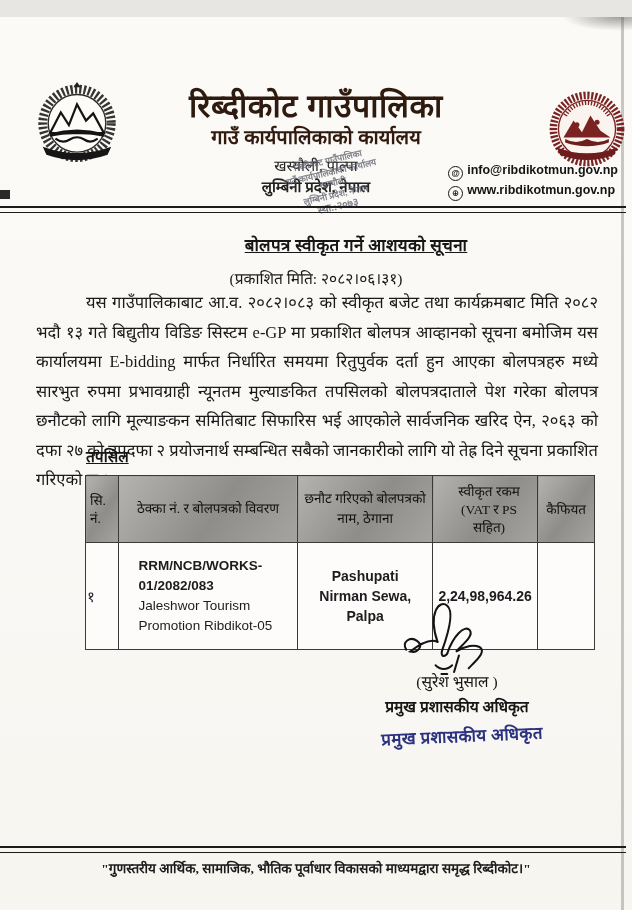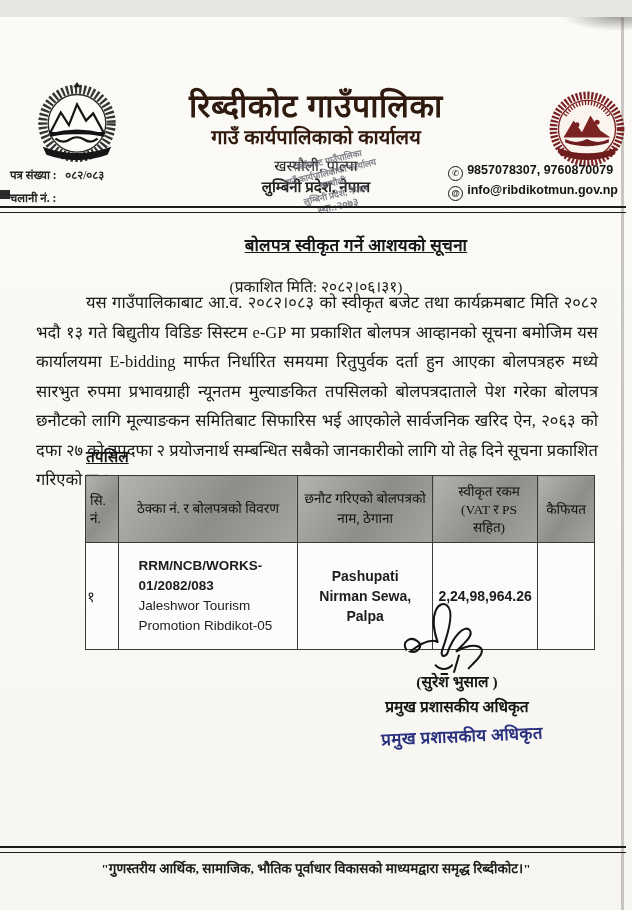--- a/index.html
+++ b/index.html
@@ -27,41 +27,41 @@
   .ci{display:inline-block;width:13px;height:13px;border:1.3px solid #161616;border-radius:50%;
     font-size:8.5px;line-height:13px;text-align:center;vertical-align:-2px;margin-right:4px;font-weight:bold;}
   .hr-double{left:0;right:6px;top:189px;height:4px;border-top:2.4px solid #1b1b1b;border-bottom:1.2px solid #1b1b1b;}
   
   .center-stamp{left:248px;top:138px;width:170px;transform:rotate(-13deg);text-align:center;
     color:rgba(96,100,110,.78);font-weight:bold;font-size:9px;line-height:11.5px;}
   .center-stamp .big{font-size:10.5px;}
   
   .notice-title{left:0;width:632px;top:216px;text-align:center;font-size:17px;font-weight:bold;
     text-decoration:underline;color:#161616;letter-spacing:.3px;padding-left:40px;}
-  .notice-date{left:0;width:632px;top:258px;text-align:center;font-size:15.5px;color:#1a1a1a;}
+  .notice-date{left:0;width:632px;top:250px;text-align:center;font-size:15.5px;color:#1a1a1a;}
   .body-text{left:36px;top:271px;width:562px;font-size:16.5px;line-height:29.5px;text-align:justify;
     text-indent:50px;color:#191919;}
   .tapasil{left:86px;top:428px;font-size:15.5px;font-weight:bold;text-decoration:underline;color:#161616;}
   
   table.t{left:85px;top:458px;position:absolute;border-collapse:collapse;width:510px;
     font-family:"Liberation Sans","DejaVu Sans",sans-serif;}
   table.t th,table.t td{border:1.6px solid #3a3a3a;vertical-align:middle;}
   table.t th{background:linear-gradient(125deg,#b5b3b0 0%,#8f8d8a 55%,#a6a4a1 100%);
     font-size:13.5px;font-weight:normal;color:#121212;padding:6px 4px;height:42px;
     font-family:"Liberation Serif","DejaVu Serif",serif;}
   table.t td{background:#fdfcfa;height:90px;}
   .cell-sn{width:36px;text-align:left;font-size:15px;font-family:"Liberation Serif",serif;}
   .cell-contract{width:163px;padding:6px 20px;font-size:13.5px;line-height:20px;}
   .cell-bidder{width:148px;text-align:center;font-weight:bold;font-size:14px;line-height:20px;padding:8px 18px;}
   .cell-amount{width:102px;text-align:center;font-weight:bold;font-size:14px;}
   .cell-remarks{width:61px;}
   .b{font-weight:bold;}
   
   .sig{left:398px;top:580px;}
-  .sig-name{left:352px;top:653px;width:210px;text-align:center;font-size:15.5px;color:#161616;font-weight:bold;}
+  .sig-name{left:352px;top:653px;width:210px;text-align:center;font-size:15.5px;color:#161616;}
   .sig-post{left:332px;top:678px;width:250px;text-align:center;font-size:15.5px;font-weight:bold;color:#161616;}
   .blue-stamp{left:352px;top:707px;width:220px;text-align:center;font-size:17px;font-weight:bold;
     color:#2b3280;transform:rotate(-2.5deg);letter-spacing:.3px;}
   
   .hr-footer{left:0;right:6px;top:829px;height:4px;border-top:2.2px solid #1b1b1b;border-bottom:1px solid #1b1b1b;}
   .footer-quote{left:0;width:632px;top:842px;text-align:center;font-size:13.5px;font-weight:bold;color:#1b1b1b;}
 </style>
 </head>
 <body>
 
@@ -102,36 +102,27 @@
   <div class="abs addr2">लुम्बिनी प्रदेश, नेपाल</div>
 
   <div class="abs center-stamp">
     <div>रिब्दीकोट गाउँपालिका</div>
     <div>गाउँ कार्यपालिकाको कार्यालय</div>
     <div>खस्यौली</div>
     <div>लुम्बिनी प्रदेश, नेपाल</div>
     <div class="big">स्था.:२०७३</div>
   </div>
 
-  <div class="abs meta">
-    <div>
-      <span>पत्र संख्या :</span>
-      &nbsp;&nbsp;<span>०८२/०८३</span>
-    </div>
-    <div>
-      <span>चलानी नं. :</span>
-    </div>
-  </div>
 
   <div class="abs contact">
     <div>
-      <span class="ci">✆</span><span>9857078307, 9760870079</span>
+      <span class="ci">@</span><span>info@ribdikotmun.gov.np</span>
     </div>
     <div>
-      <span class="ci">@</span><span>info@ribdikotmun.gov.np</span>
+      <span class="ci">⊕</span><span>www.ribdikotmun.gov.np</span>
     </div>
   </div>
 
   <div class="abs hr-double"></div>
 
   <div class="abs notice-title">बोलपत्र  स्वीकृत गर्ने आशयको सूचना</div>
   <div class="abs notice-date">(प्रकाशित मिति: २०८२।०६।३१)</div>
   <div class="abs body-text">यस गाउँपालिकाबाट आ.व. २०८२।०८३ को स्वीकृत बजेट तथा कार्यक्रमबाट मिति २०८२ भदौ १३ गते बिद्युतीय विडिङ सिस्टम e-GP मा प्रकाशित बोलपत्र आव्हानको सूचना बमोजिम यस कार्यालयमा E-bidding मार्फत निर्धारित समयमा रितुपुर्वक दर्ता हुन आएका बोलपत्रहरु मध्ये सारभुत रुपमा प्रभावग्राही न्यूनतम मुल्याङकित  तपसिलको बोलपत्रदाताले पेश गरेका बोलपत्र छनौटको लागि मूल्याङकन समितिबाट सिफारिस भई आएकोले सार्वजनिक खरिद  ऐन, २०६३ को दफा २७ को उपदफा २ प्रयोजनार्थ सम्बन्धित सबैको जानकारीको लागि यो तेह्र दिने सूचना प्रकाशित गरिएको छ ।</div>
   <div class="abs tapasil">तपसिल</div>
 

